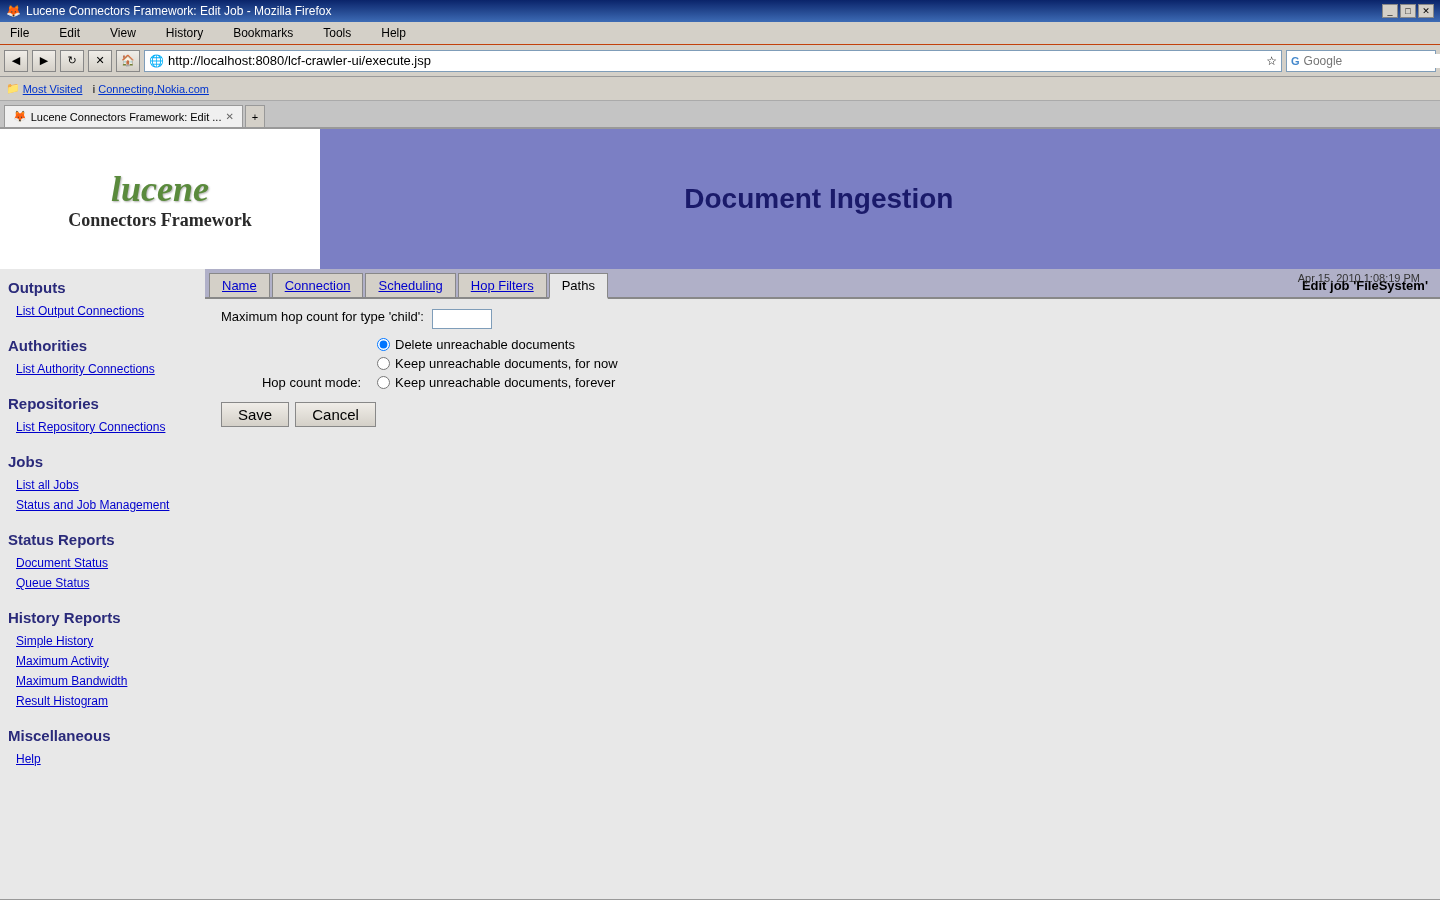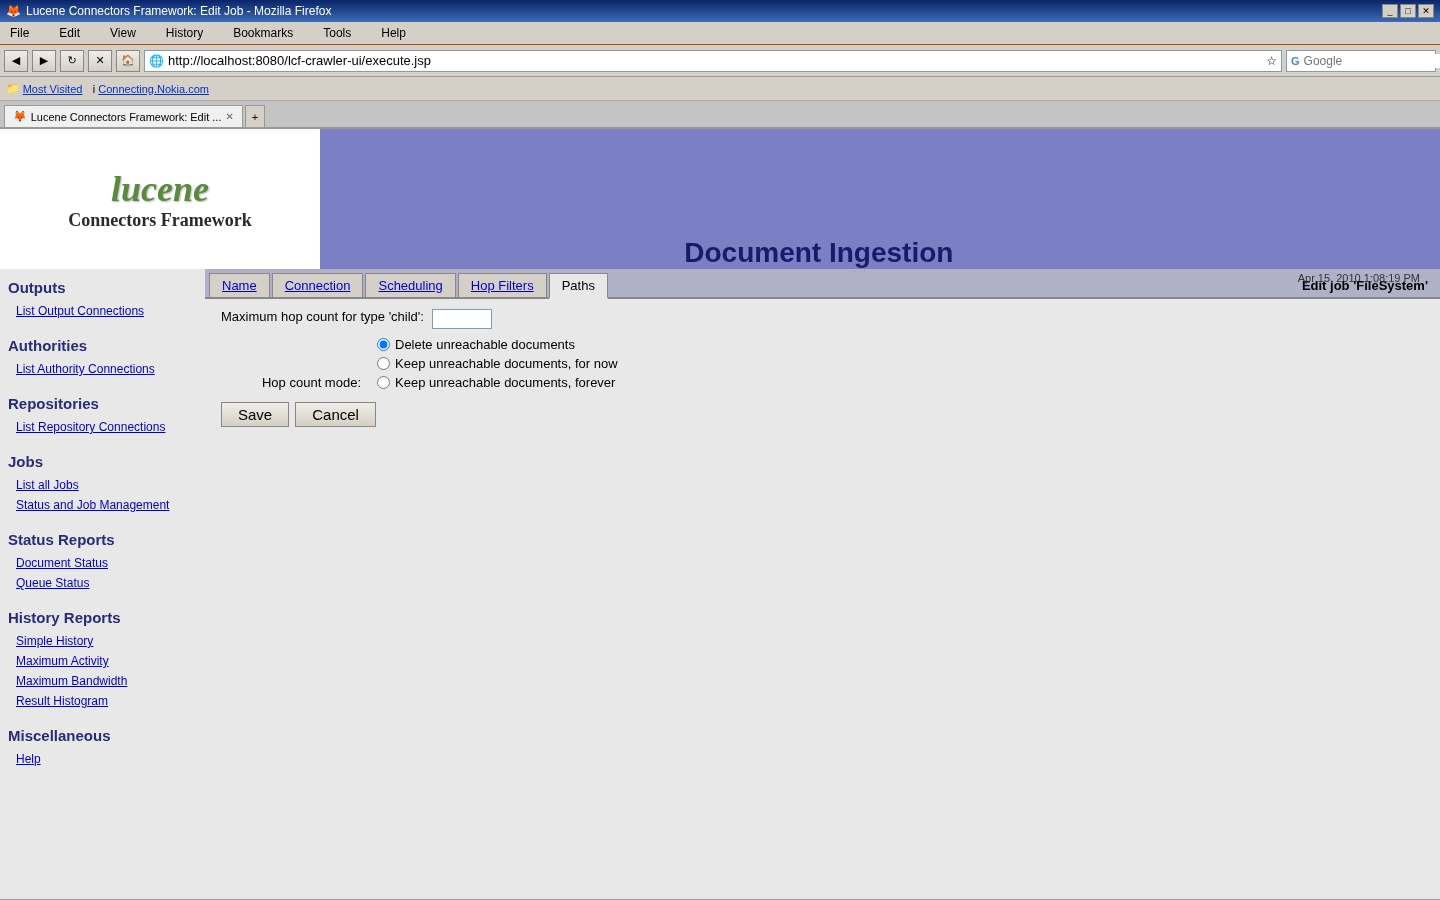--- a/index.html
+++ b/index.html
@@ -147,21 +147,21 @@
     }
     .logo-sub {
       font-size: 18px;
       font-weight: bold;
       color: #2a2a2a;
       font-family: 'Times New Roman', serif;
     }
     .header-title-area {
       flex: 1;
       display: flex;
-      align-items: flex-end;
+      align-items: center;
       justify-content: center;
     }
     .header-title {
       font-size: 28px;
       font-weight: bold;
       color: #1a1a6a;
     }
     .header-datetime {
       position: absolute;
       right: 20px;

